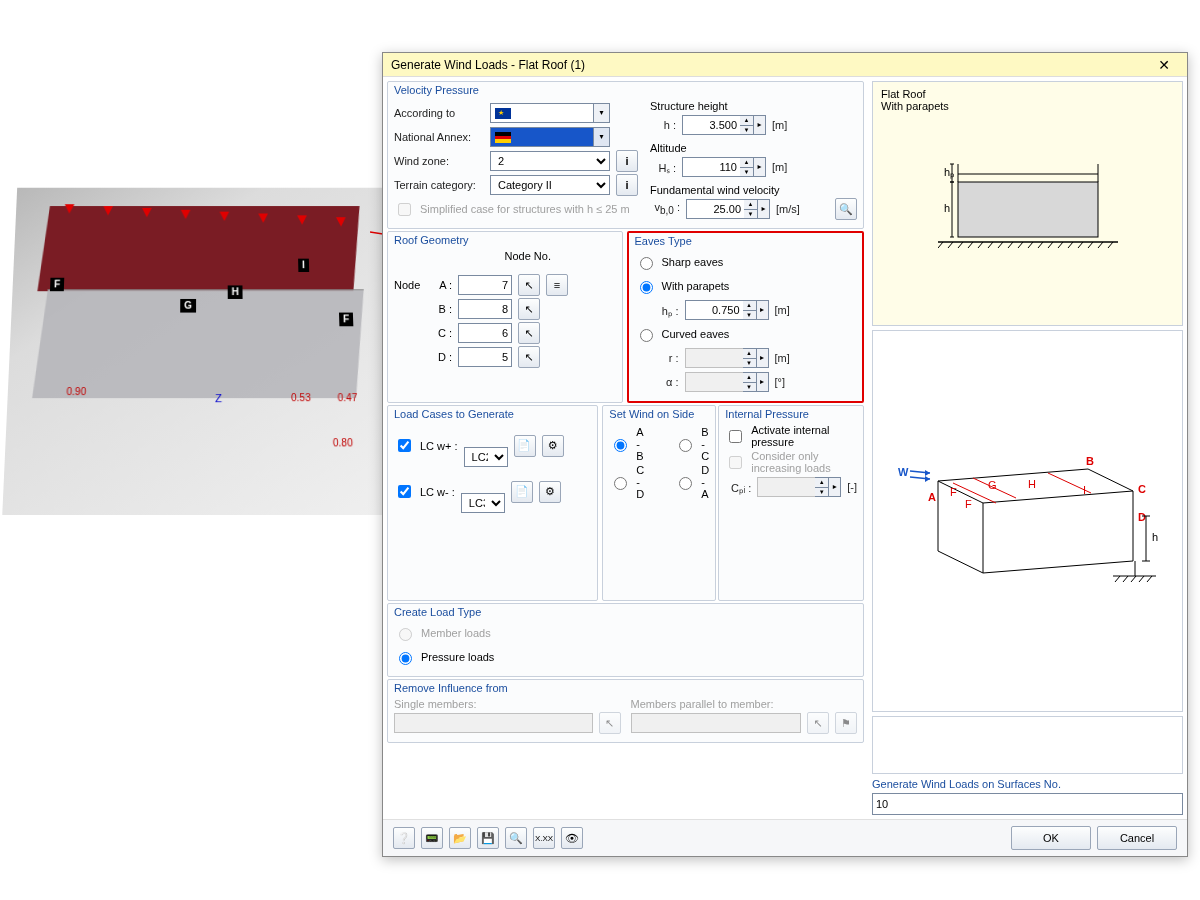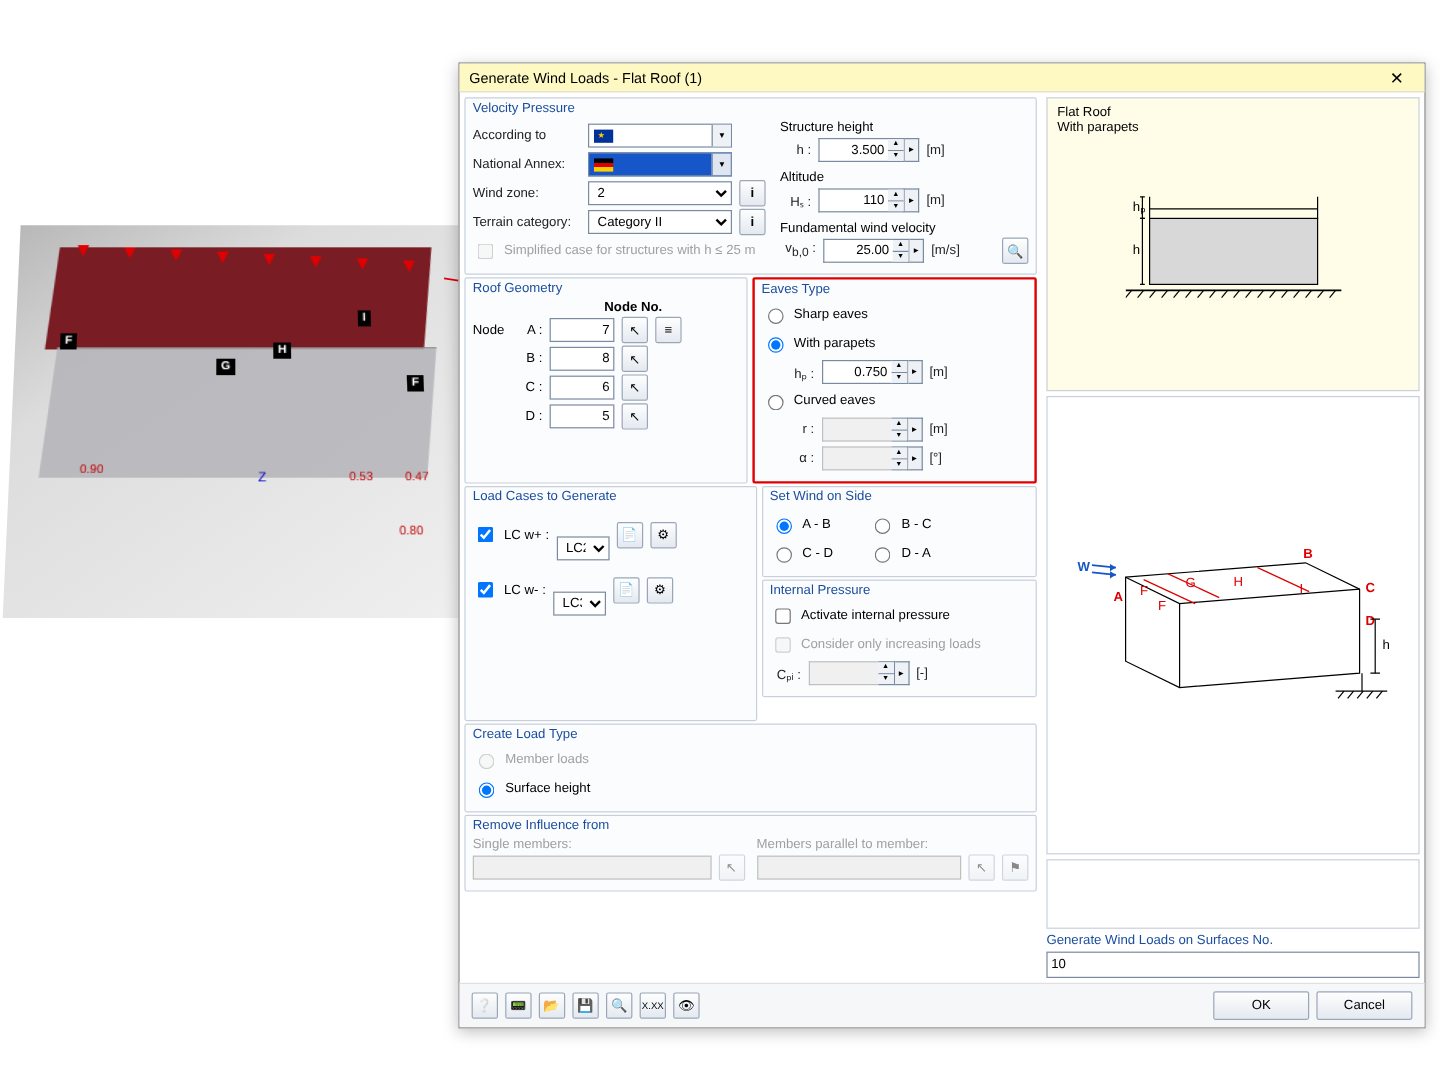--- a/index.html
+++ b/index.html
@@ -230,21 +230,21 @@
               <span style="flex:1"></span>
               <span class="iconbtn">🔍</span>
             </div>
           </div>
         </div>
       </div>
 
       <div class="two-col">
         <div class="group">
           <div class="legend">Roof Geometry</div>
-          <div style="text-align:center; margin-left:46px; margin-bottom:2px;font-weight:bold;">Node No.</div>
+          <div style="text-align:center; margin-left:46px; margin-bottom:12px;">Node No.</div>
           <div class="node-row">
             <span style="width:32px;">Node</span>
             <span class="nl">A :</span>
             <input type="text" value="7" style="">
             <span class="iconbtn">↖</span>
             <span class="iconbtn">≡</span>
           </div>
           <div class="node-row">
             <span style="width:32px;"></span>
             <span class="nl">B :</span>
@@ -330,21 +330,21 @@
           </div>
           <div class="lc-row">
             <input type="checkbox" class="chk" checked="" style="">
             <span>LC w- :</span>
             <select><option>LC3</option></select>
             <span class="iconbtn">📄</span>
             <span class="iconbtn">⚙</span>
           </div>
           <div style="height:78px;"></div>
         </div>
-        <div style="flex:1; display:flex; flex-direction:column; gap:2px;">
+        <div style="flex:1; display:flex; flex-direction:row; gap:2px;">
           <div class="group">
             <div class="legend">Set Wind on Side</div>
             <div style="display:flex; gap:30px;">
               <div>
                 <div class="row">
                     <input type="radio" class="rad" name="ws" checked="" style="">
                     <label>A - B</label>
                   </div>
                 <div class="row">
                     <input type="radio" class="rad" name="ws" style="">
@@ -391,21 +391,21 @@
 
       <div class="two-col">
         <div class="group">
           <div class="legend">Create Load Type</div>
           <div class="row">
               <input type="radio" class="rad" name="clt" disabled="" style="">
               <label class="dis">Member loads</label>
             </div>
           <div class="row">
               <input type="radio" class="rad" name="clt" checked="" style="">
-              <label>Surface height</label>
+              <label>Pressure loads</label>
             </div>
         </div>
       </div>
 
       <div class="group">
         <div class="legend">Remove Influence from</div>
         <div style="display:flex; gap:10px;">
           <div style="flex:1;">
             <label class="dis">Single members:</label>
             <div class="row">

